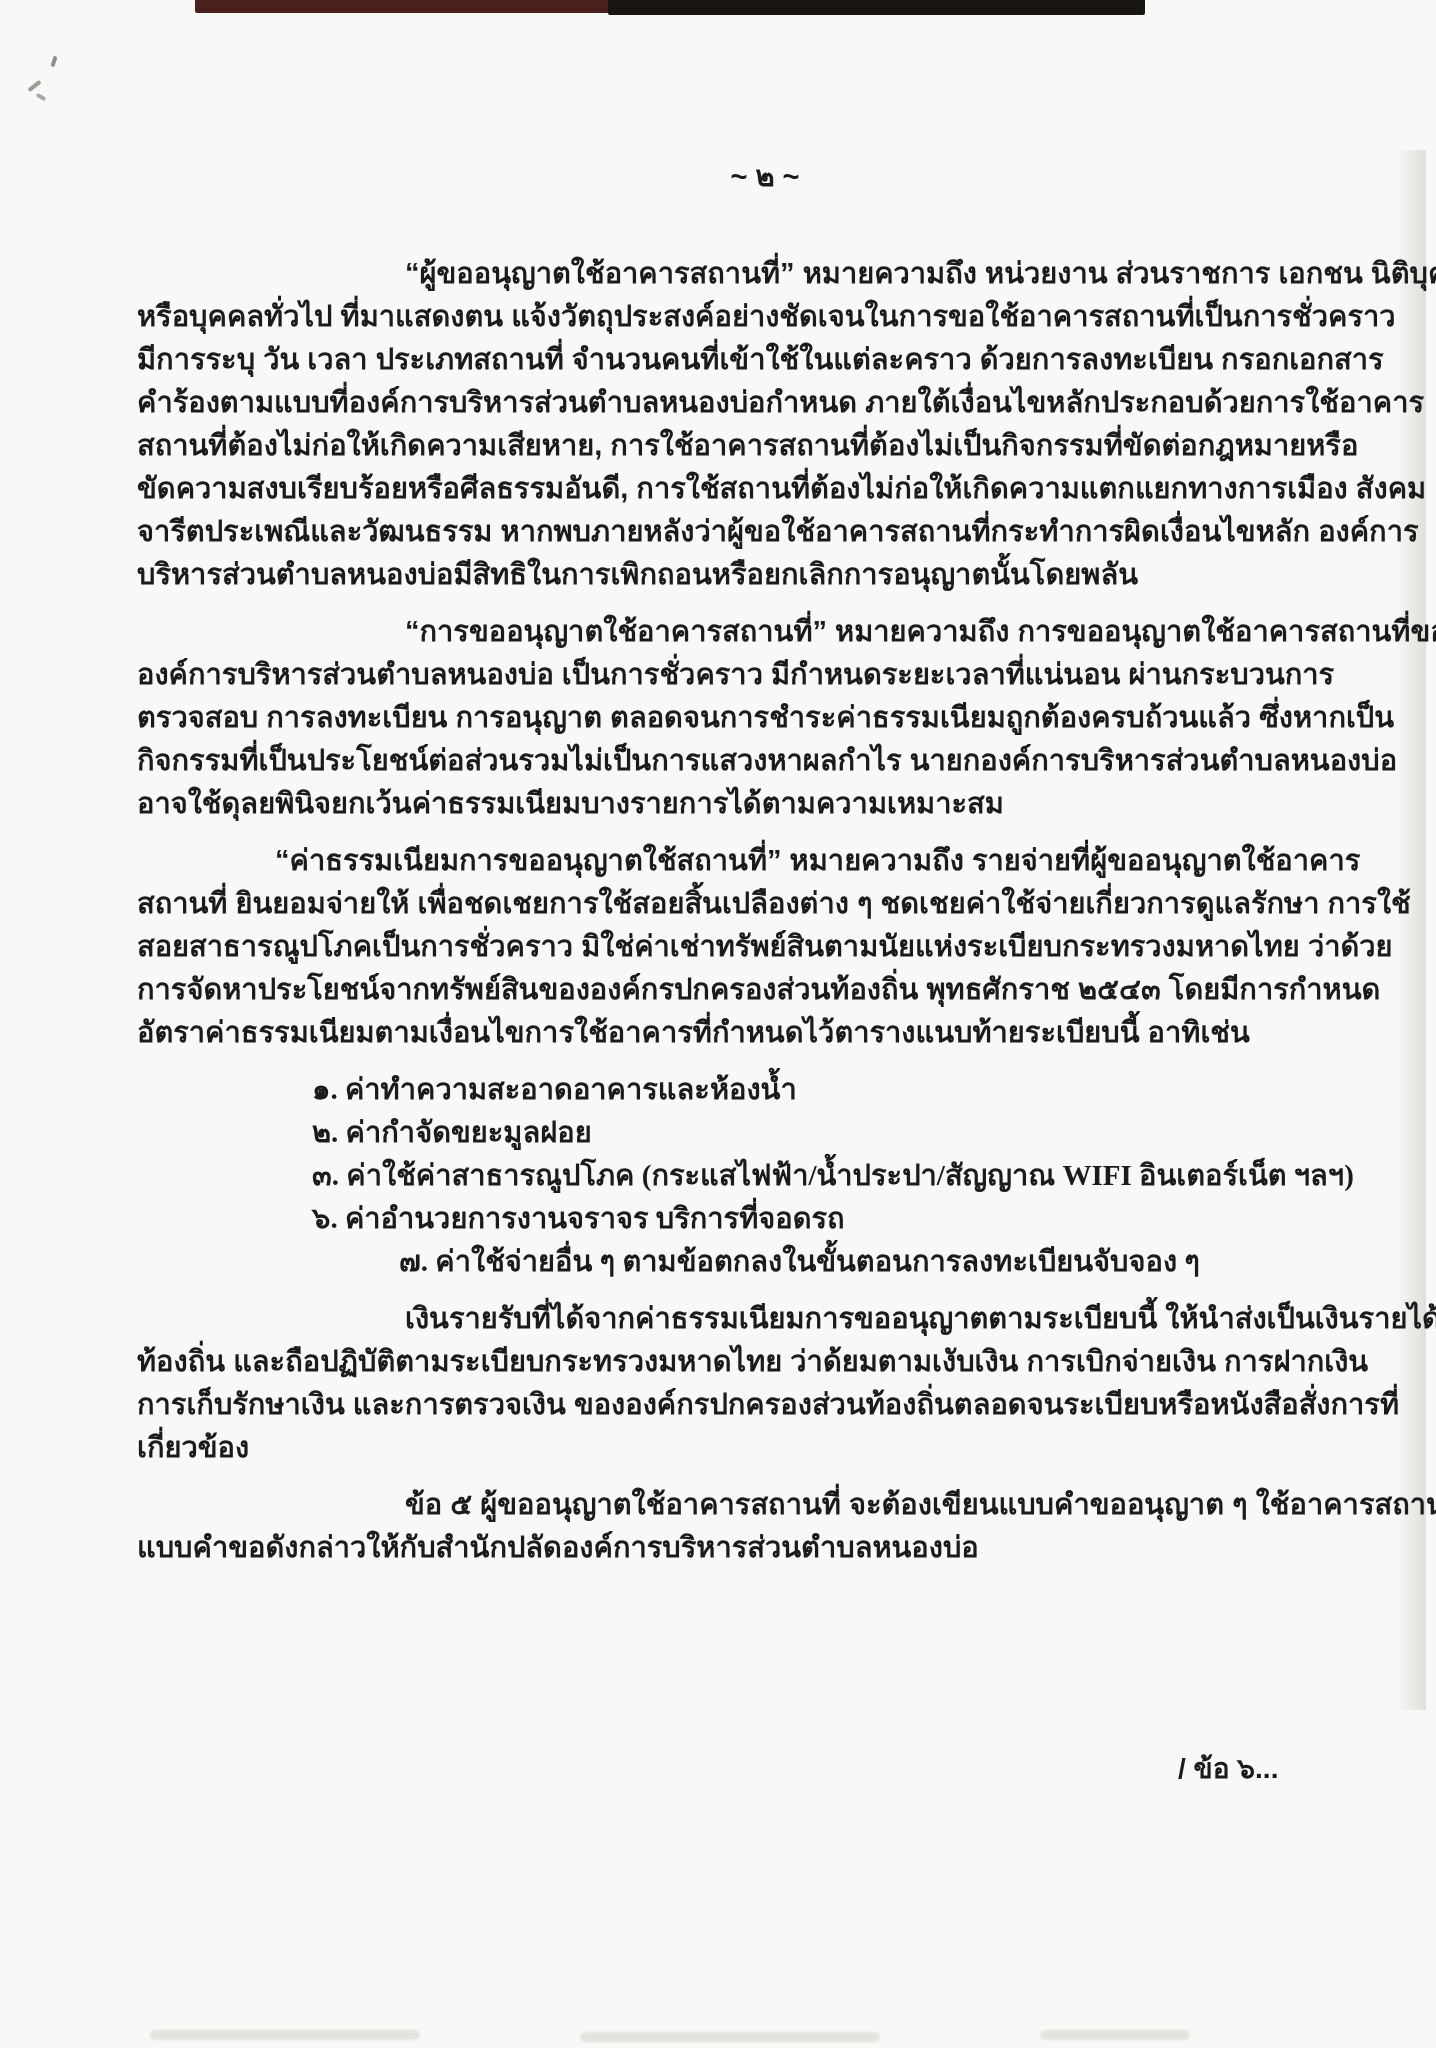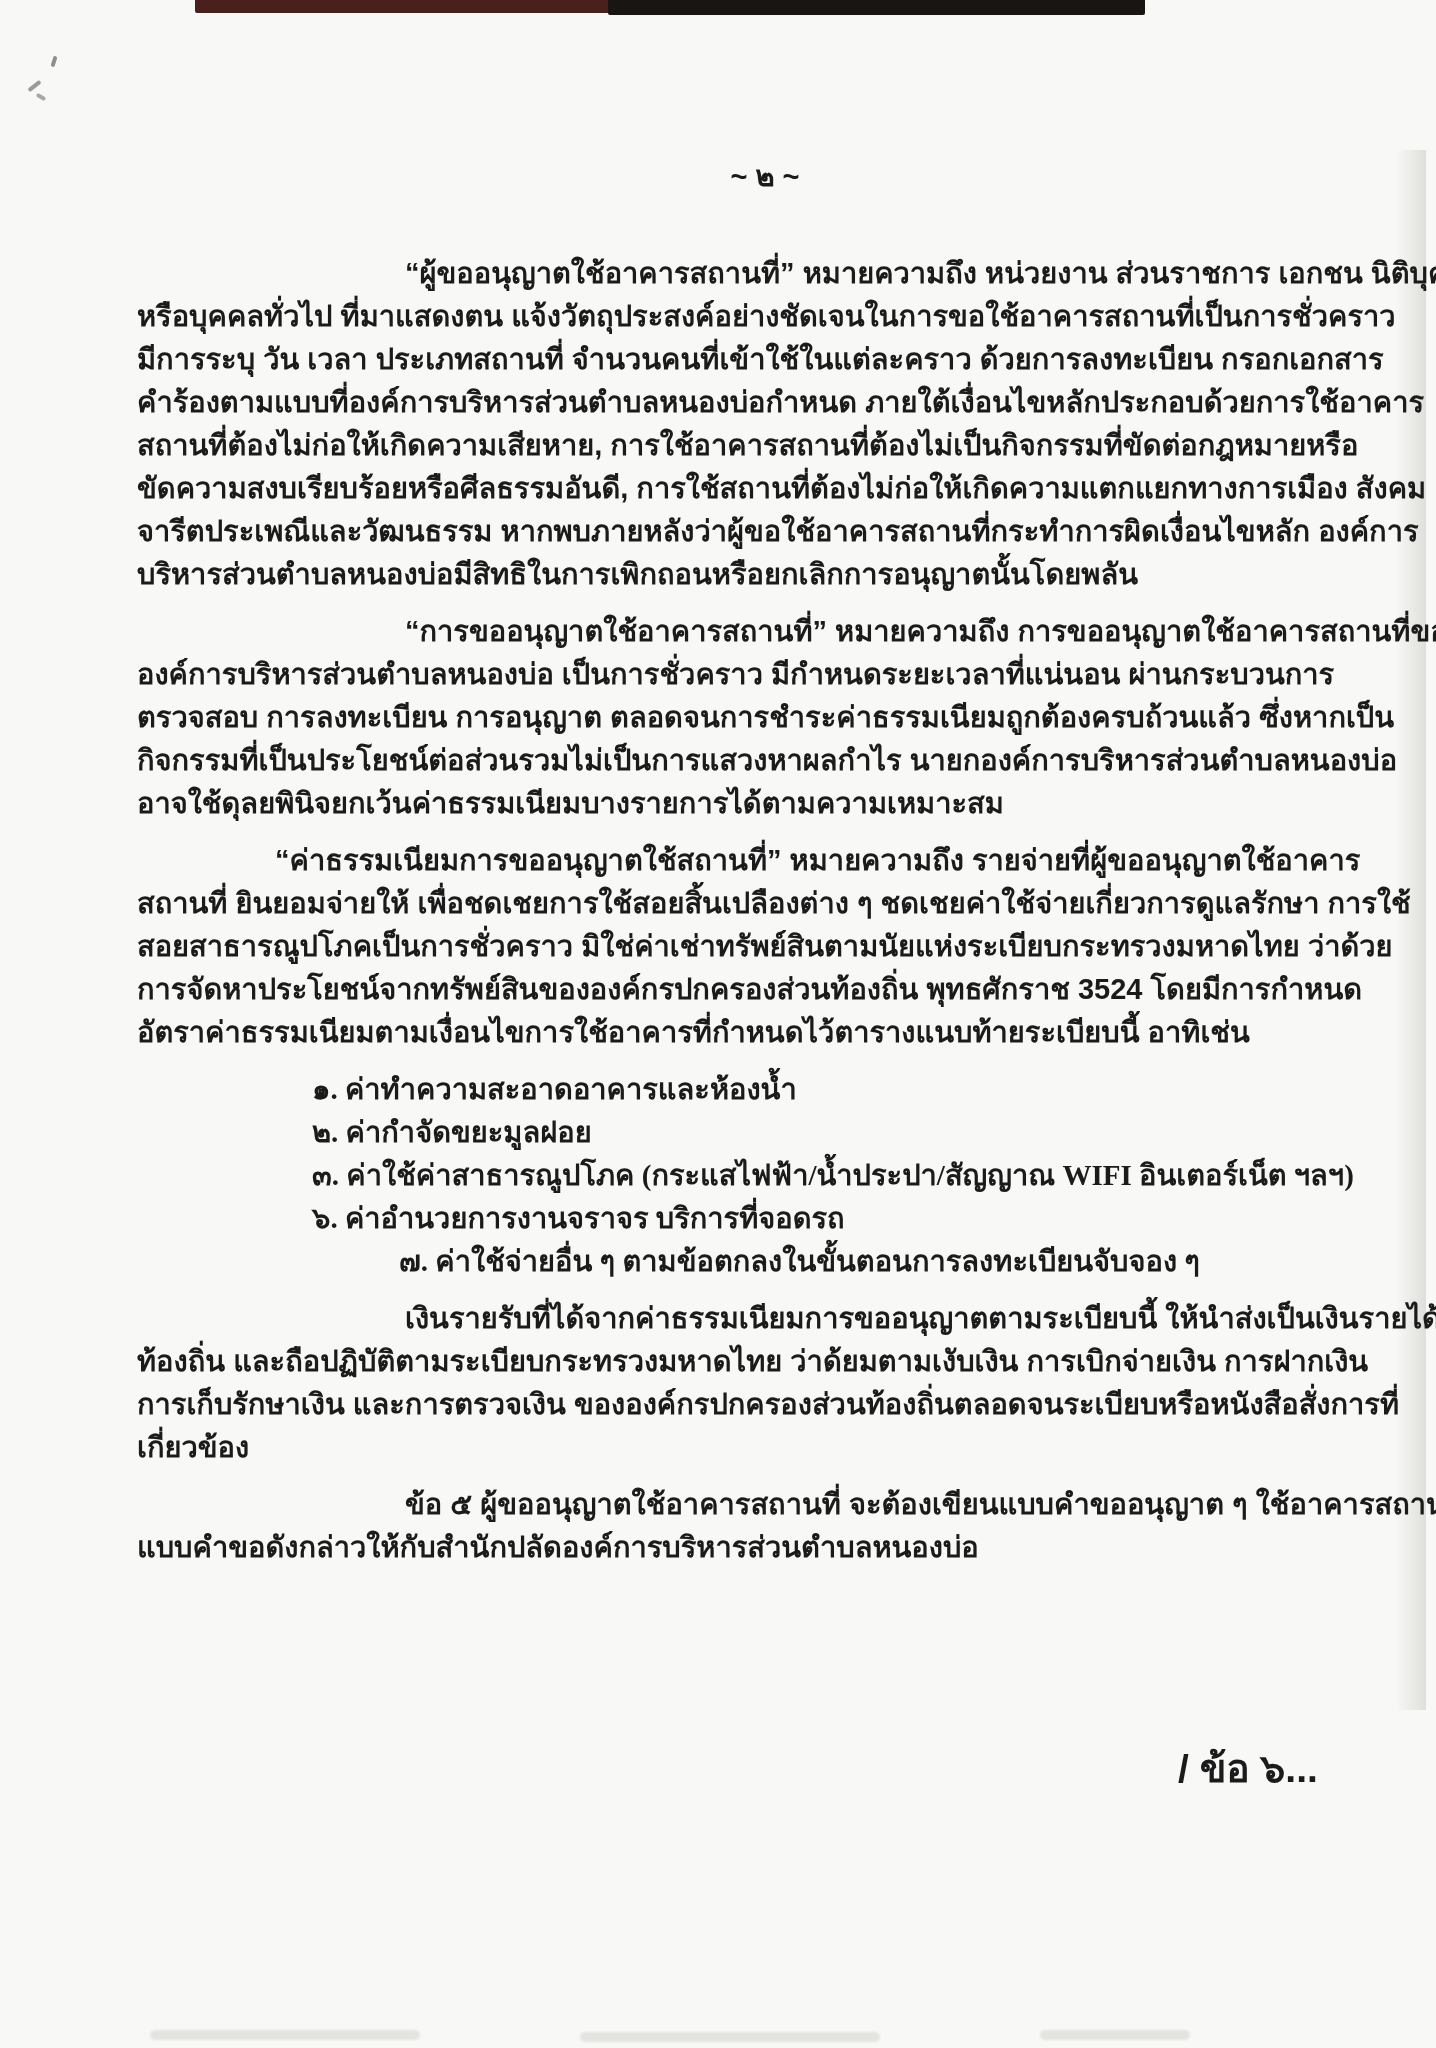--- a/index.html
+++ b/index.html
@@ -59,21 +59,21 @@
   .para { margin: 0 0 14px 0; }
   .fee-list { margin: 0 0 14px 0; }
   .line, .list-item { line-height: 43px; height: 43px; white-space: nowrap; }
   .line.first { padding-left: 268px; }         
   .para.indent-small .line.first { padding-left: 138px; }
   .list-item { padding-left: 175px; font-family: Liberation Serif, serif; }
   .list-item:last-child { padding-left: 262px; } 
 
   .footer-note {
     position: absolute; left: 1178px; top: 1747px;
-    font-size: 39px; line-height: 43px; font-weight: 600;
+    font-size: 28px; line-height: 43px; font-weight: 600;
     white-space: nowrap;
   }
 </style>
 </head>
 <body>
 
 <div class="page">
   <div class="scan-bar-maroon"></div>
   <div class="scan-bar-black"></div>
   <div class="corner-mark-1"></div>
@@ -101,21 +101,21 @@
         <div class="line first">“การขออนุญาตใช้อาคารสถานที่” หมายความถึง การขออนุญาตใช้อาคารสถานที่ของ</div>
         <div class="line">องค์การบริหารส่วนตำบลหนองบ่อ เป็นการชั่วคราว มีกำหนดระยะเวลาที่แน่นอน ผ่านกระบวนการ</div>
         <div class="line">ตรวจสอบ การลงทะเบียน การอนุญาต ตลอดจนการชำระค่าธรรมเนียมถูกต้องครบถ้วนแล้ว ซึ่งหากเป็น</div>
         <div class="line">กิจกรรมที่เป็นประโยชน์ต่อส่วนรวมไม่เป็นการแสวงหาผลกำไร นายกองค์การบริหารส่วนตำบลหนองบ่อ</div>
         <div class="line">อาจใช้ดุลยพินิจยกเว้นค่าธรรมเนียมบางรายการได้ตามความเหมาะสม</div>
       </div>
       <div class="para indent-small">
         <div class="line first">“ค่าธรรมเนียมการขออนุญาตใช้สถานที่” หมายความถึง รายจ่ายที่ผู้ขออนุญาตใช้อาคาร</div>
         <div class="line">สถานที่ ยินยอมจ่ายให้ เพื่อชดเชยการใช้สอยสิ้นเปลืองต่าง ๆ ชดเชยค่าใช้จ่ายเกี่ยวการดูแลรักษา การใช้</div>
         <div class="line">สอยสาธารณูปโภคเป็นการชั่วคราว มิใช่ค่าเช่าทรัพย์สินตามนัยแห่งระเบียบกระทรวงมหาดไทย ว่าด้วย</div>
-        <div class="line">การจัดหาประโยชน์จากทรัพย์สินขององค์กรปกครองส่วนท้องถิ่น พุทธศักราช 3524 โดยมีการกำหนด</div>
+        <div class="line">การจัดหาประโยชน์จากทรัพย์สินขององค์กรปกครองส่วนท้องถิ่น พุทธศักราช ๒๕๔๓ โดยมีการกำหนด</div>
         <div class="line">อัตราค่าธรรมเนียมตามเงื่อนไขการใช้อาคารที่กำหนดไว้ตารางแนบท้ายระเบียบนี้ อาทิเช่น</div>
       </div>
       <div class="fee-list">
         <div class="list-item">๑. ค่าทำความสะอาดอาคารและห้องน้ำ</div>
         <div class="list-item">๒. ค่ากำจัดขยะมูลฝอย</div>
         <div class="list-item">๓. ค่าใช้ค่าสาธารณูปโภค (กระแสไฟฟ้า/น้ำประปา/สัญญาณ WIFI อินเตอร์เน็ต ฯลฯ)</div>
         <div class="list-item">๖. ค่าอำนวยการงานจราจร บริการที่จอดรถ</div>
         <div class="list-item">๗. ค่าใช้จ่ายอื่น ๆ ตามข้อตกลงในขั้นตอนการลงทะเบียนจับจอง ๆ</div>
       </div>
       <div class="para">

